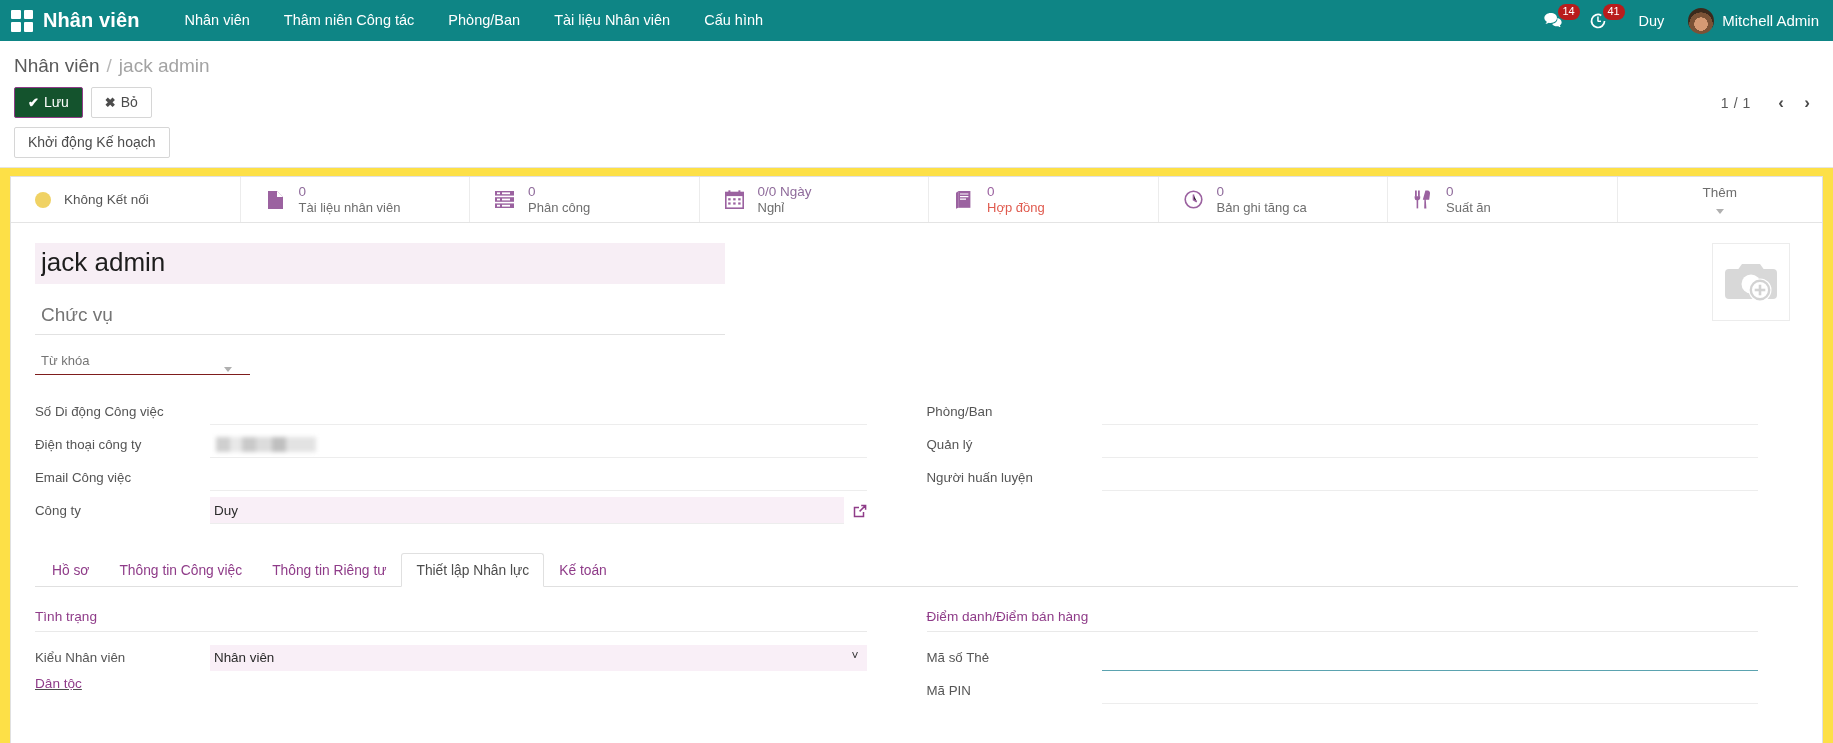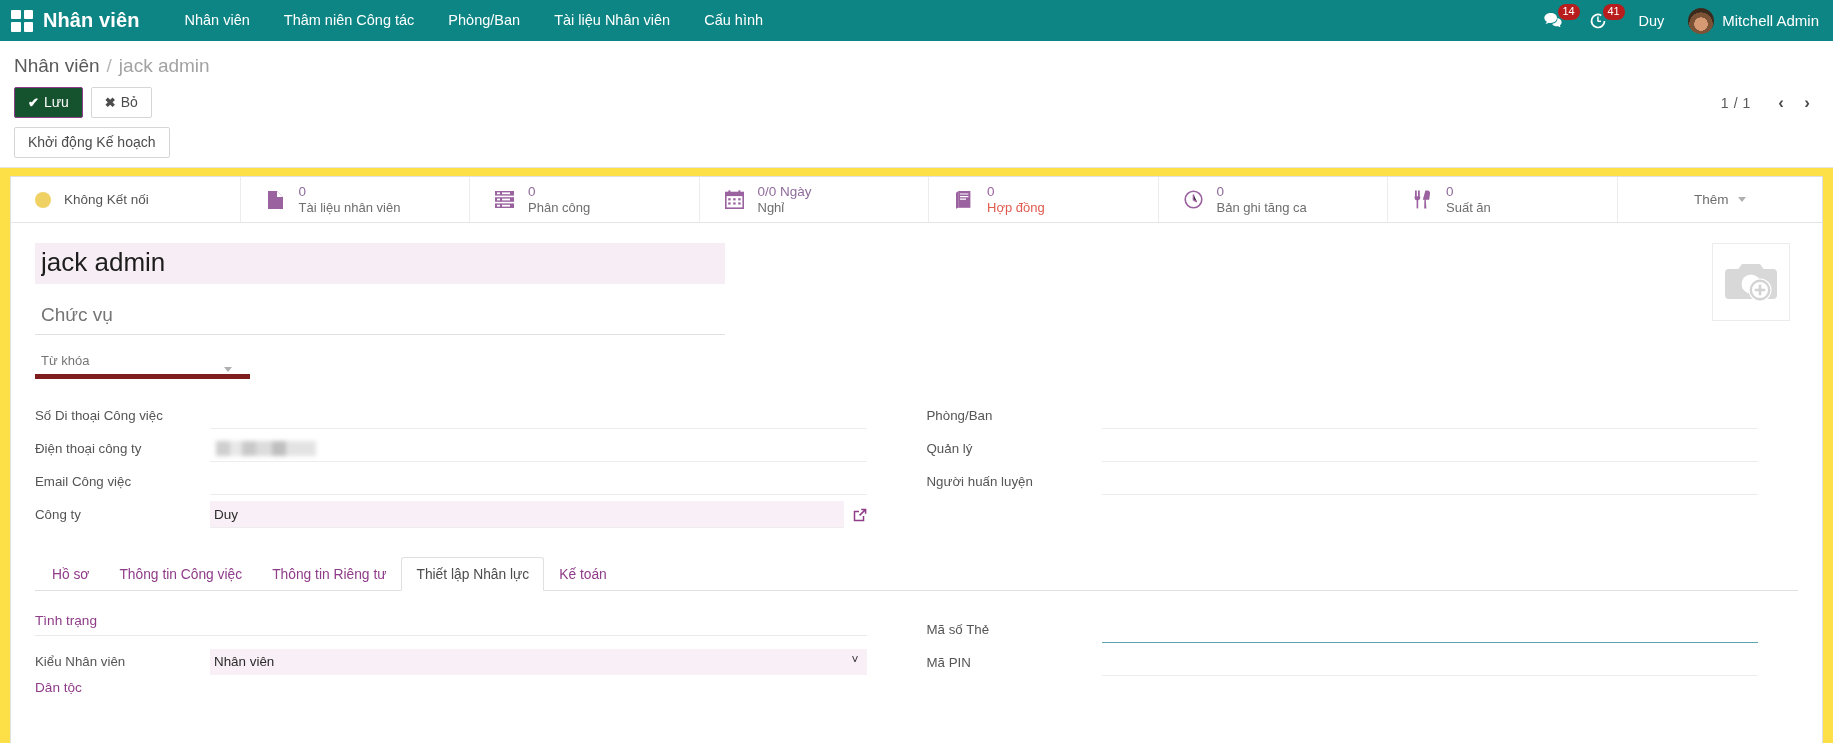--- a/index.html
+++ b/index.html
@@ -174,21 +174,21 @@
   }
   .statbtn {
     flex: 1 1 0;
     display: flex;
     align-items: center;
     padding-left: 24px;
     border-right: 1px solid #ececec;
     cursor: pointer;
     gap: 13px;
   }
-  .statbtn:last-child { border-right: none; }
+  .statbtn:last-child { border-right: none; flex-direction: column; }
   .stat-ico {
     color: #9b62a0;
     display: flex;
     align-items: center;
     justify-content: center;
     width: 21px;
     flex: none;
   }
   .stat-txt { line-height: 14px; }
   .stat-num { font-size: 13.5px; color: #8f6b9b; }
@@ -242,21 +242,21 @@
     margin-top: 11px;
     background: transparent;
     font-family: "Liberation Sans", sans-serif;
     display: block;
   }
   .tag-input {
     width: 215px;
     font-size: 13px;
     color: #a9a9a9;
     border: none;
-    border-bottom: 5px solid #7f1d1d;
+    border-bottom: 1px solid #7f1d1d;
     outline: none;
     padding: 6px 6px 6px 6px;
     margin-top: 12px;
     background: transparent;
     font-family: "Liberation Sans", sans-serif;
     display: block;
   }
   .tag-wrap { position: relative; width: 215px; }
   .tag-caret {
     position: absolute; right: 18px; top: 20px;
@@ -366,21 +366,21 @@
   .sel-wrap { position: relative; flex: 1 1 auto; }
   .sel-chev {
     position: absolute; right: 8px; top: 4px;
     pointer-events: none;
     font-size: 12px;
     color: #333;
   }
   .fval.focused {
     border-bottom: 1px solid #5ba3b0;
   }
-  .cut-row { height: 16px; overflow: hidden; }
+  .cut-row { height: 16px; overflow: hidden; text-decoration: underline; }
   .cut-label { font-size: 13.6px; color: #8f3c89; }
 </style>
 </head>
 <body>
 
 <div class="navbar">
   <div class="apps-grid">
     <i></i>
       <i></i>
       <i></i>
@@ -577,21 +577,21 @@
           <rect x="35.7" y="24.7" width="2.6" height="10.6" fill="#d3d3d3"></rect>
           <rect x="31.7" y="28.7" width="10.6" height="2.6" fill="#d3d3d3"></rect>
         </svg>
       </div>
     </div>
 
     <div class="cols">
 
       <div class="col">
         <div class="frow">
-          <div class="flabel">Số Di thoại Công việc</div>
+          <div class="flabel">Số Di động Công việc</div>
           <div class="fval"></div>
         </div>
         <div class="frow">
           <div class="flabel">Điện thoại công ty</div>
           <div class="fval">
             <span class="blurred"></span>
           </div>
         </div>
         <div class="frow">
           <div class="flabel">Email Công việc</div>
@@ -650,20 +650,21 @@
         </div>
       </div>
 
 
       <div class="cut-row">
         <span class="cut-label">Dân tộc</span>
       </div>
     </div>
 
     <div class="pane-col right">
+      <div class="group-title">Điểm danh/Điểm bán hàng</div>
 
       <div class="frow">
         <div class="flabel">Mã số Thẻ</div>
         <div class="fval focused"></div>
       </div>
 
       <div class="frow">
         <div class="flabel">Mã PIN</div>
         <div class="fval"></div>
       </div>

